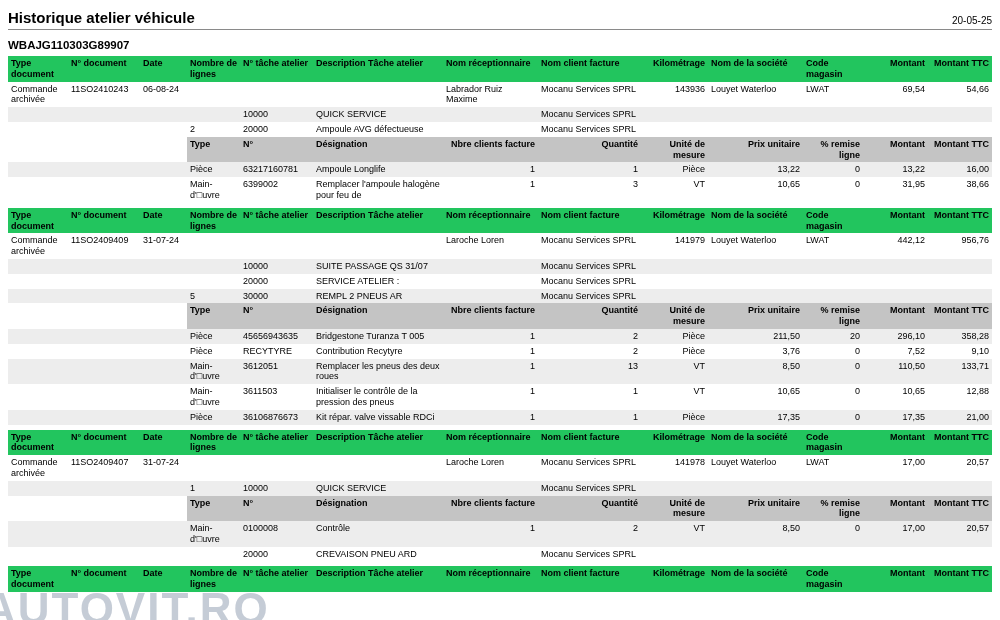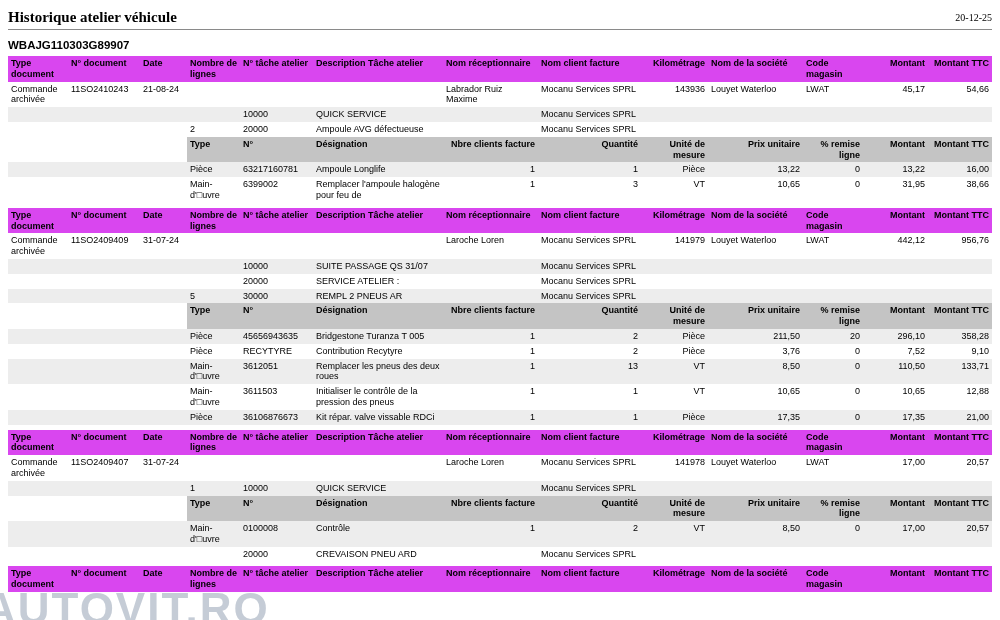--- a/index.html
+++ b/index.html
@@ -8,56 +8,56 @@
     width:1000px; height:620px;
     background:#ffffff;
     font-family:"Liberation Sans","DejaVu Sans",sans-serif;
     color:#000;
     position:relative;
     overflow:hidden;
   }
   .page { padding:6px 8px 0 8px; position:relative; }
 
   
-  .hdr-top { display:flex; justify-content:space-between; align-items:center;font-family:Liberation Serif, serif; }
+  .hdr-top { display:flex; justify-content:space-between; align-items:flex-end; }
   .title { font-size:15px; font-weight:bold; padding-top:3px; }
   .report-date { font-size:10px; padding-top:3px; text-align:right; }
   .title-rule { border-bottom:1px solid #8a8a8a; margin-top:3px; }
   .hdr-sub { display:flex; justify-content:space-between; align-items:flex-start; margin-top:2px; }
   .vin { font-size:11.5px; font-weight:bold; padding-top:7px; }
   .hdr-sub-right { text-align:right; font-size:9px; line-height:1.7; }
 
   
   table { border-collapse:collapse; table-layout:fixed; width:984px; margin-top:5px; }
   td {
     font-size:9px; line-height:1.2;
     padding:2px 3px; vertical-align:top;
     overflow:hidden; word-wrap:break-word;
   }
   td.r { text-align:right; }
-  tr.mh td { background:#d946ef; font-weight:bold; }
+  tr.mh td { background:#22c55e; font-weight:bold; }
   td.sh { background:#c4c4c4; font-weight:bold; }
   tr.shade td { background:#ededed; }
 
   
   .watermark {
     position:absolute; left:-16px; bottom:-14px;
     font-size:44px; font-weight:bold; letter-spacing:2px;
     color:rgba(166,177,192,0.65);
     white-space:nowrap; z-index:10; pointer-events:none;
   }
 </style>
 </head>
 <body>
 
 <div class="page">
 
   <div class="hdr-top">
     <div class="title">Historique atelier véhicule</div>
-    <div class="report-date">20-12-25</div>
+    <div class="report-date">20-05-25</div>
   </div>
   <div class="title-rule"></div>
   <div class="hdr-sub">
     <div class="vin">WBAJG110303G89907</div>
   </div>
 
   <table>
     <colgroup>
         <col style="width:60px">
         <col style="width:72px">
@@ -85,30 +85,30 @@
           <td>Nom client facture</td>
           <td class="r">Kilométrage</td>
           <td>Nom de la société</td>
           <td>Code magasin</td>
           <td class="r">Montant</td>
           <td class="r">Montant TTC</td>
     </tr>
     <tr>
       <td>Commande archivée</td>
           <td>11SO2410243</td>
-          <td>21-08-24</td>
+          <td>06-08-24</td>
           <td></td>
           <td></td>
           <td></td>
           <td>Labrador Ruiz Maxime</td>
           <td>Mocanu Services SPRL</td>
           <td class="r">143936</td>
           <td>Louyet Waterloo</td>
           <td>LWAT</td>
-          <td class="r">45,17</td>
+          <td class="r">69,54</td>
           <td class="r">54,66</td>
     </tr>
     <tr class="shade">
       <td></td>
           <td></td>
           <td></td>
           <td></td>
           <td>10000</td>
           <td>QUICK SERVICE</td>
           <td></td>

